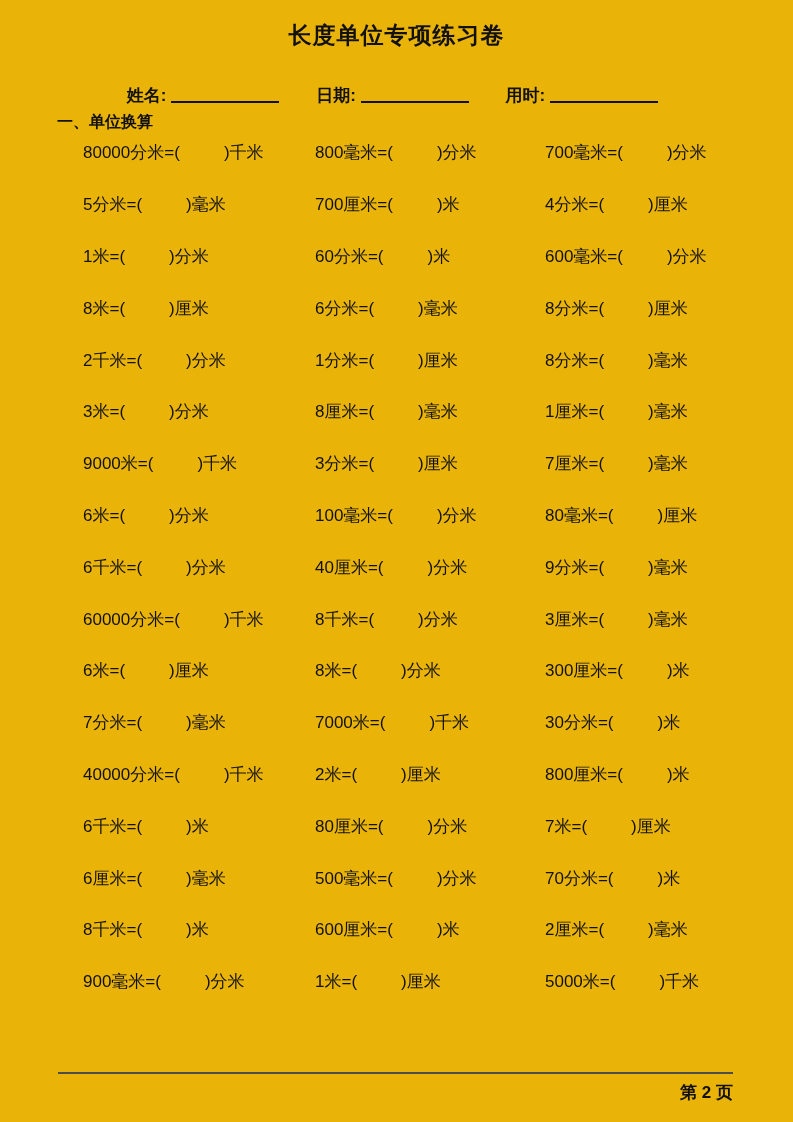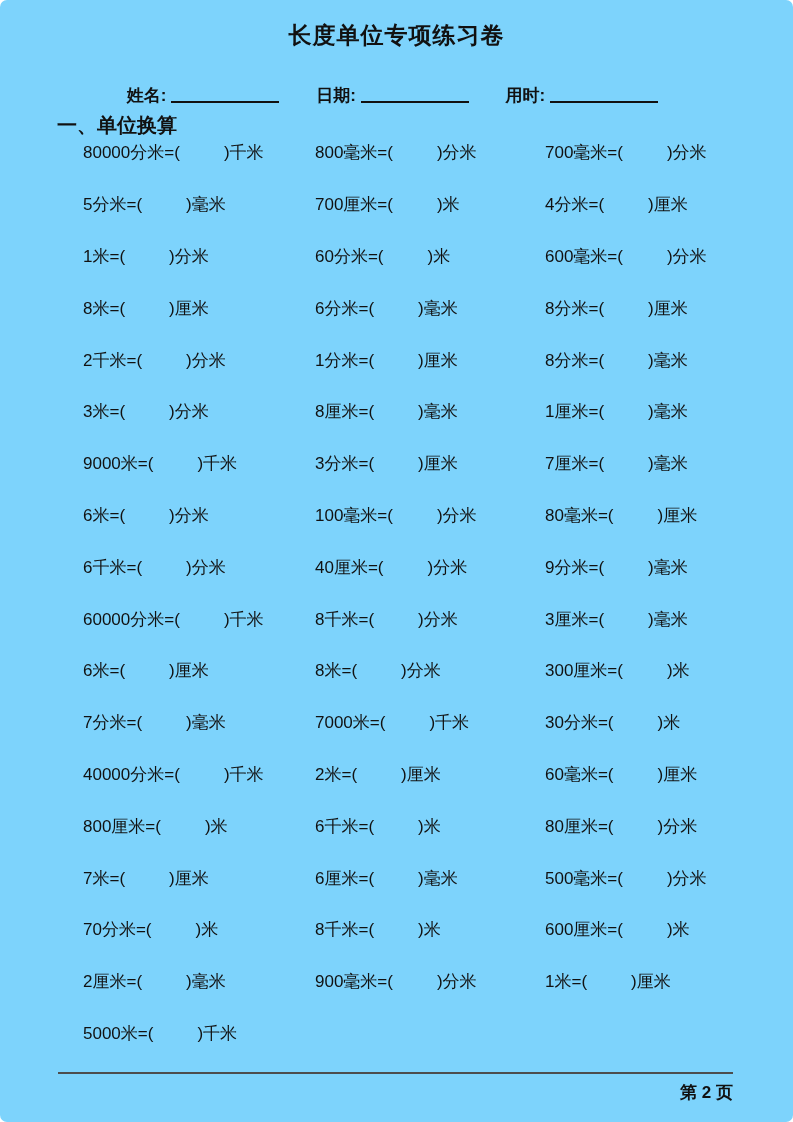--- a/index.html
+++ b/index.html
@@ -10,23 +10,22 @@
   body {
     width: 793px;
     height: 1122px;
     font-family: "Liberation Sans", "DejaVu Sans", sans-serif;
     color: #111111;
   }
   .page {
     position: relative;
     width: 793px;
     height: 1122px;
-    background: #7dd3fc;
+    background: #eab308;
     overflow: hidden;
-    border-radius: 7px;
   }
   .title {
     position: absolute;
     top: 20px;
     left: 0;
     right: 0;
     margin: 0;
     text-align: center;
     font-size: 23px;
     font-weight: 700;
@@ -48,21 +47,21 @@
     width: 108px;
     height: 14px;
     border-bottom: 2px solid #111111;
     margin: 0 8px 0 5px;
     vertical-align: -2px;
   }
   .section {
     position: absolute;
     left: 57px;
     top: 112px;
-    font-size: 20px;
+    font-size: 16px;
     font-weight: 700;
   }
   .grid {
     position: absolute;
     left: 83px;
     top: 127px;
     display: grid;
     grid-template-columns: 232px 230px 240px;
     grid-auto-rows: 51.8px;
     align-items: center;
@@ -140,21 +139,20 @@
       <div class="problem"><span>8千米=(</span><span class="gap"></span><span>)分米</span></div>
       <div class="problem"><span>3厘米=(</span><span class="gap"></span><span>)毫米</span></div>
       <div class="problem"><span>6米=(</span><span class="gap"></span><span>)厘米</span></div>
       <div class="problem"><span>8米=(</span><span class="gap"></span><span>)分米</span></div>
       <div class="problem"><span>300厘米=(</span><span class="gap"></span><span>)米</span></div>
       <div class="problem"><span>7分米=(</span><span class="gap"></span><span>)毫米</span></div>
       <div class="problem"><span>7000米=(</span><span class="gap"></span><span>)千米</span></div>
       <div class="problem"><span>30分米=(</span><span class="gap"></span><span>)米</span></div>
       <div class="problem"><span>40000分米=(</span><span class="gap"></span><span>)千米</span></div>
       <div class="problem"><span>2米=(</span><span class="gap"></span><span>)厘米</span></div>
-      <div class="problem"><span>60毫米=(</span><span class="gap"></span><span>)厘米</span></div>
       <div class="problem"><span>800厘米=(</span><span class="gap"></span><span>)米</span></div>
       <div class="problem"><span>6千米=(</span><span class="gap"></span><span>)米</span></div>
       <div class="problem"><span>80厘米=(</span><span class="gap"></span><span>)分米</span></div>
       <div class="problem"><span>7米=(</span><span class="gap"></span><span>)厘米</span></div>
       <div class="problem"><span>6厘米=(</span><span class="gap"></span><span>)毫米</span></div>
       <div class="problem"><span>500毫米=(</span><span class="gap"></span><span>)分米</span></div>
       <div class="problem"><span>70分米=(</span><span class="gap"></span><span>)米</span></div>
       <div class="problem"><span>8千米=(</span><span class="gap"></span><span>)米</span></div>
       <div class="problem"><span>600厘米=(</span><span class="gap"></span><span>)米</span></div>
       <div class="problem"><span>2厘米=(</span><span class="gap"></span><span>)毫米</span></div>

